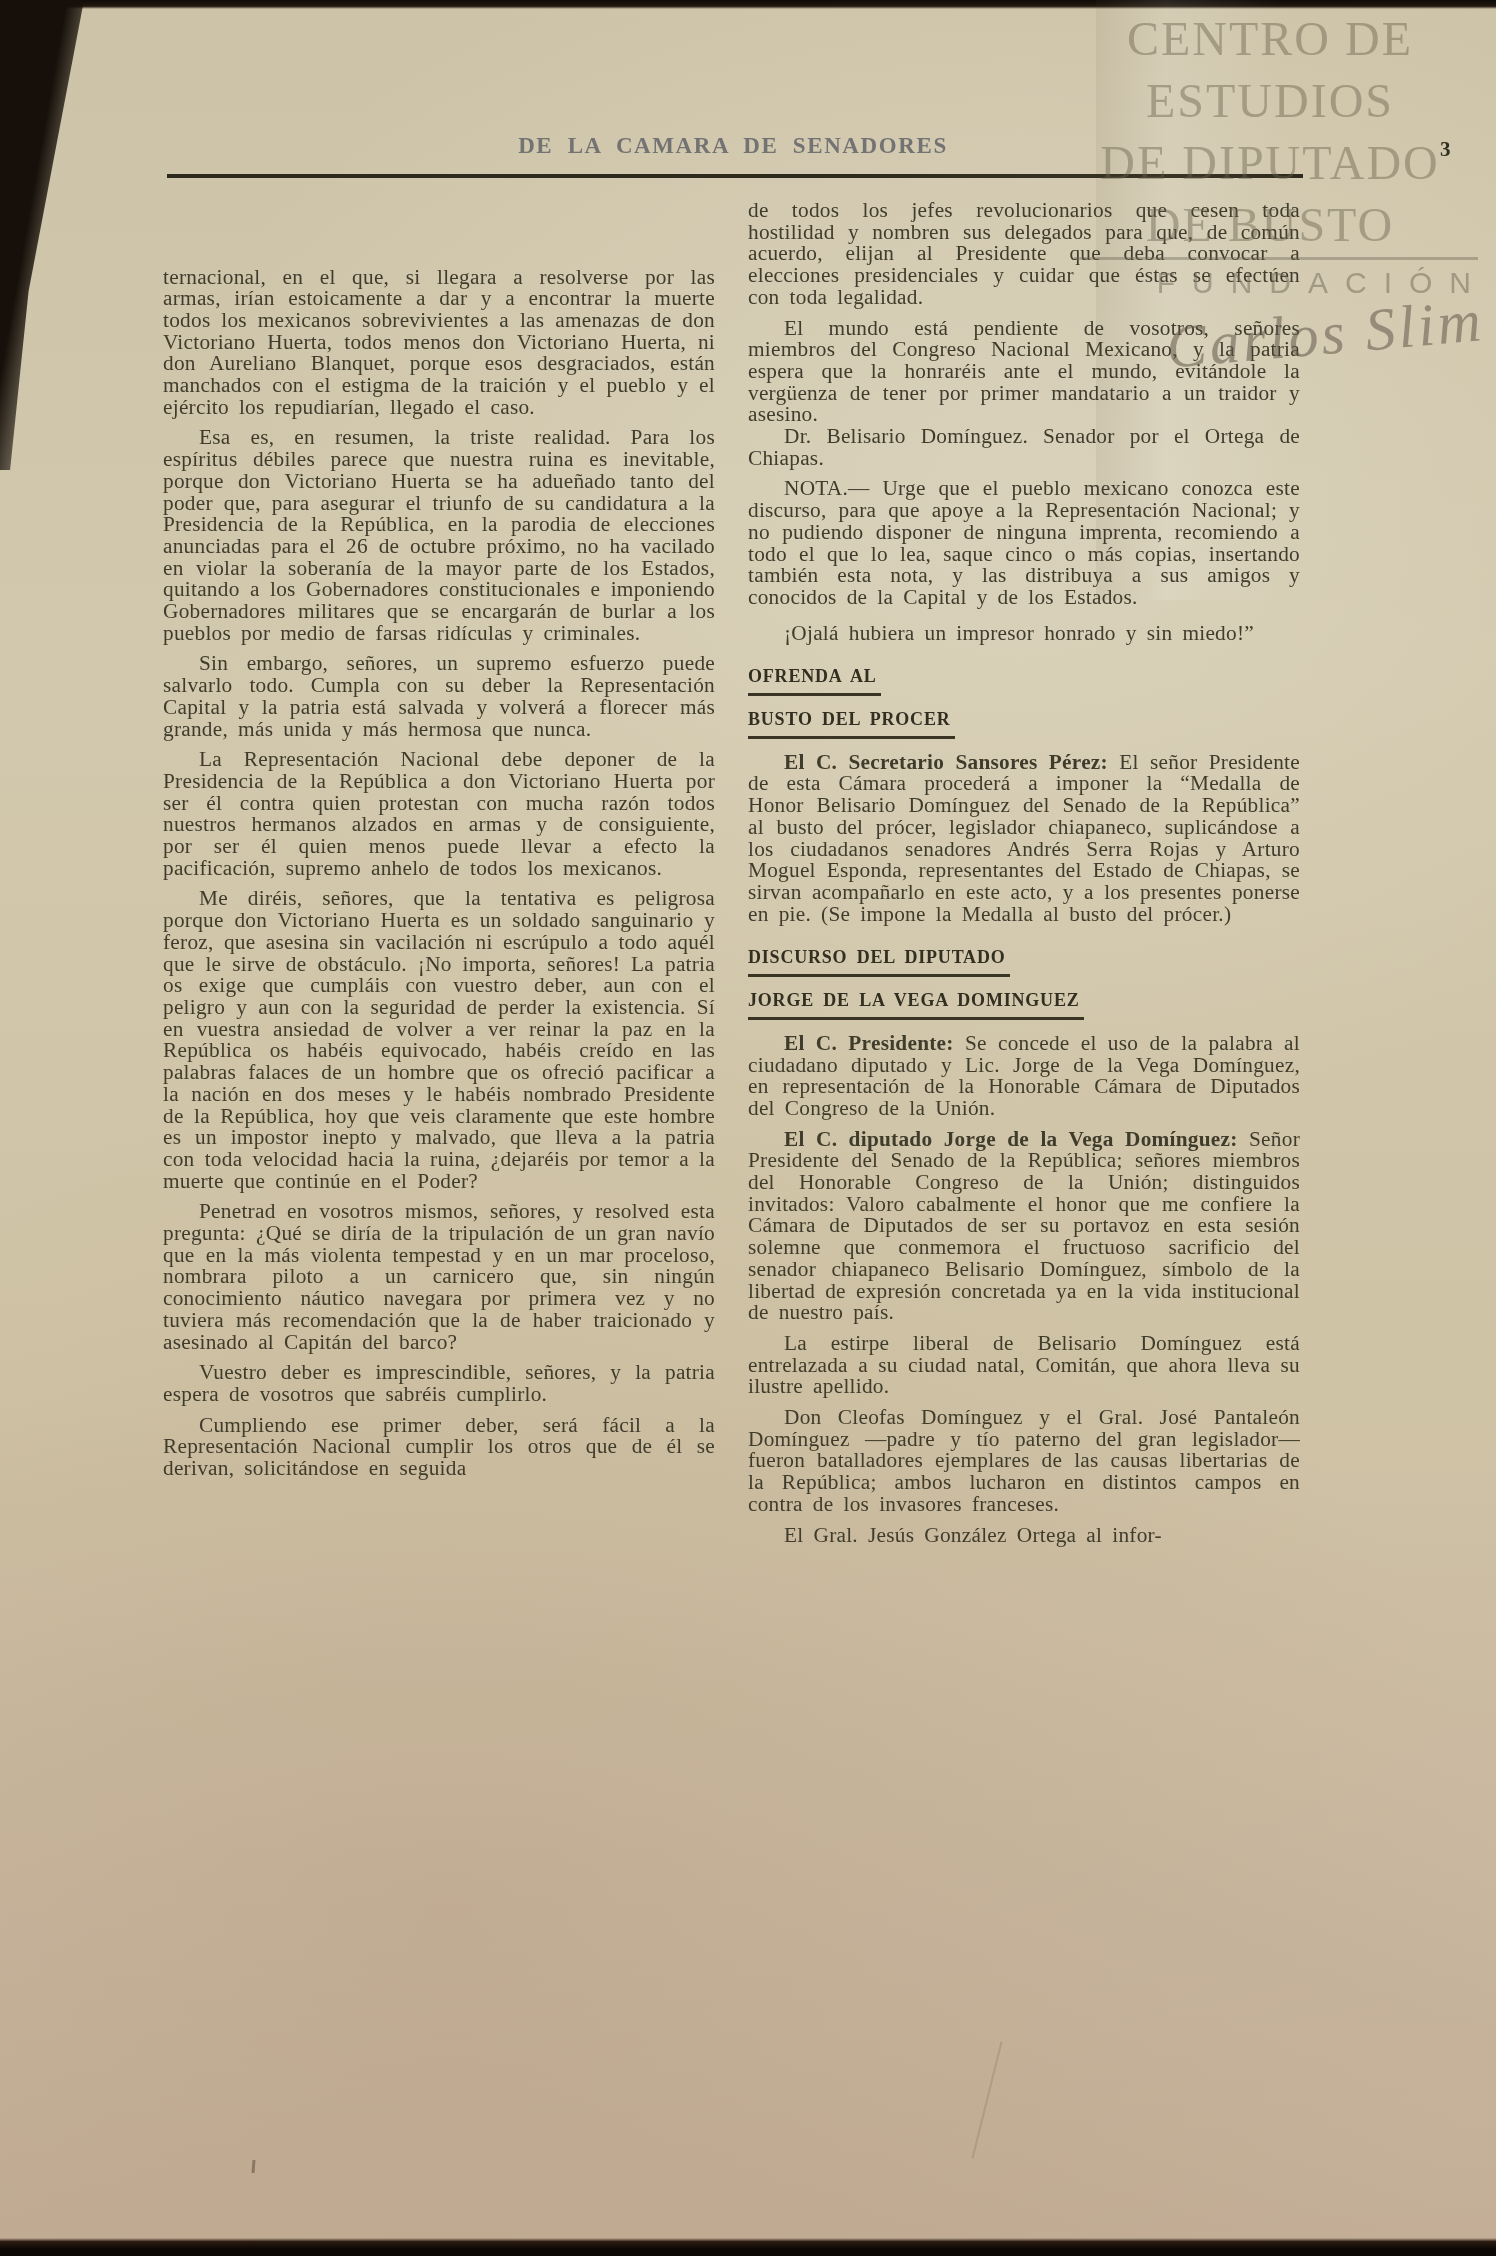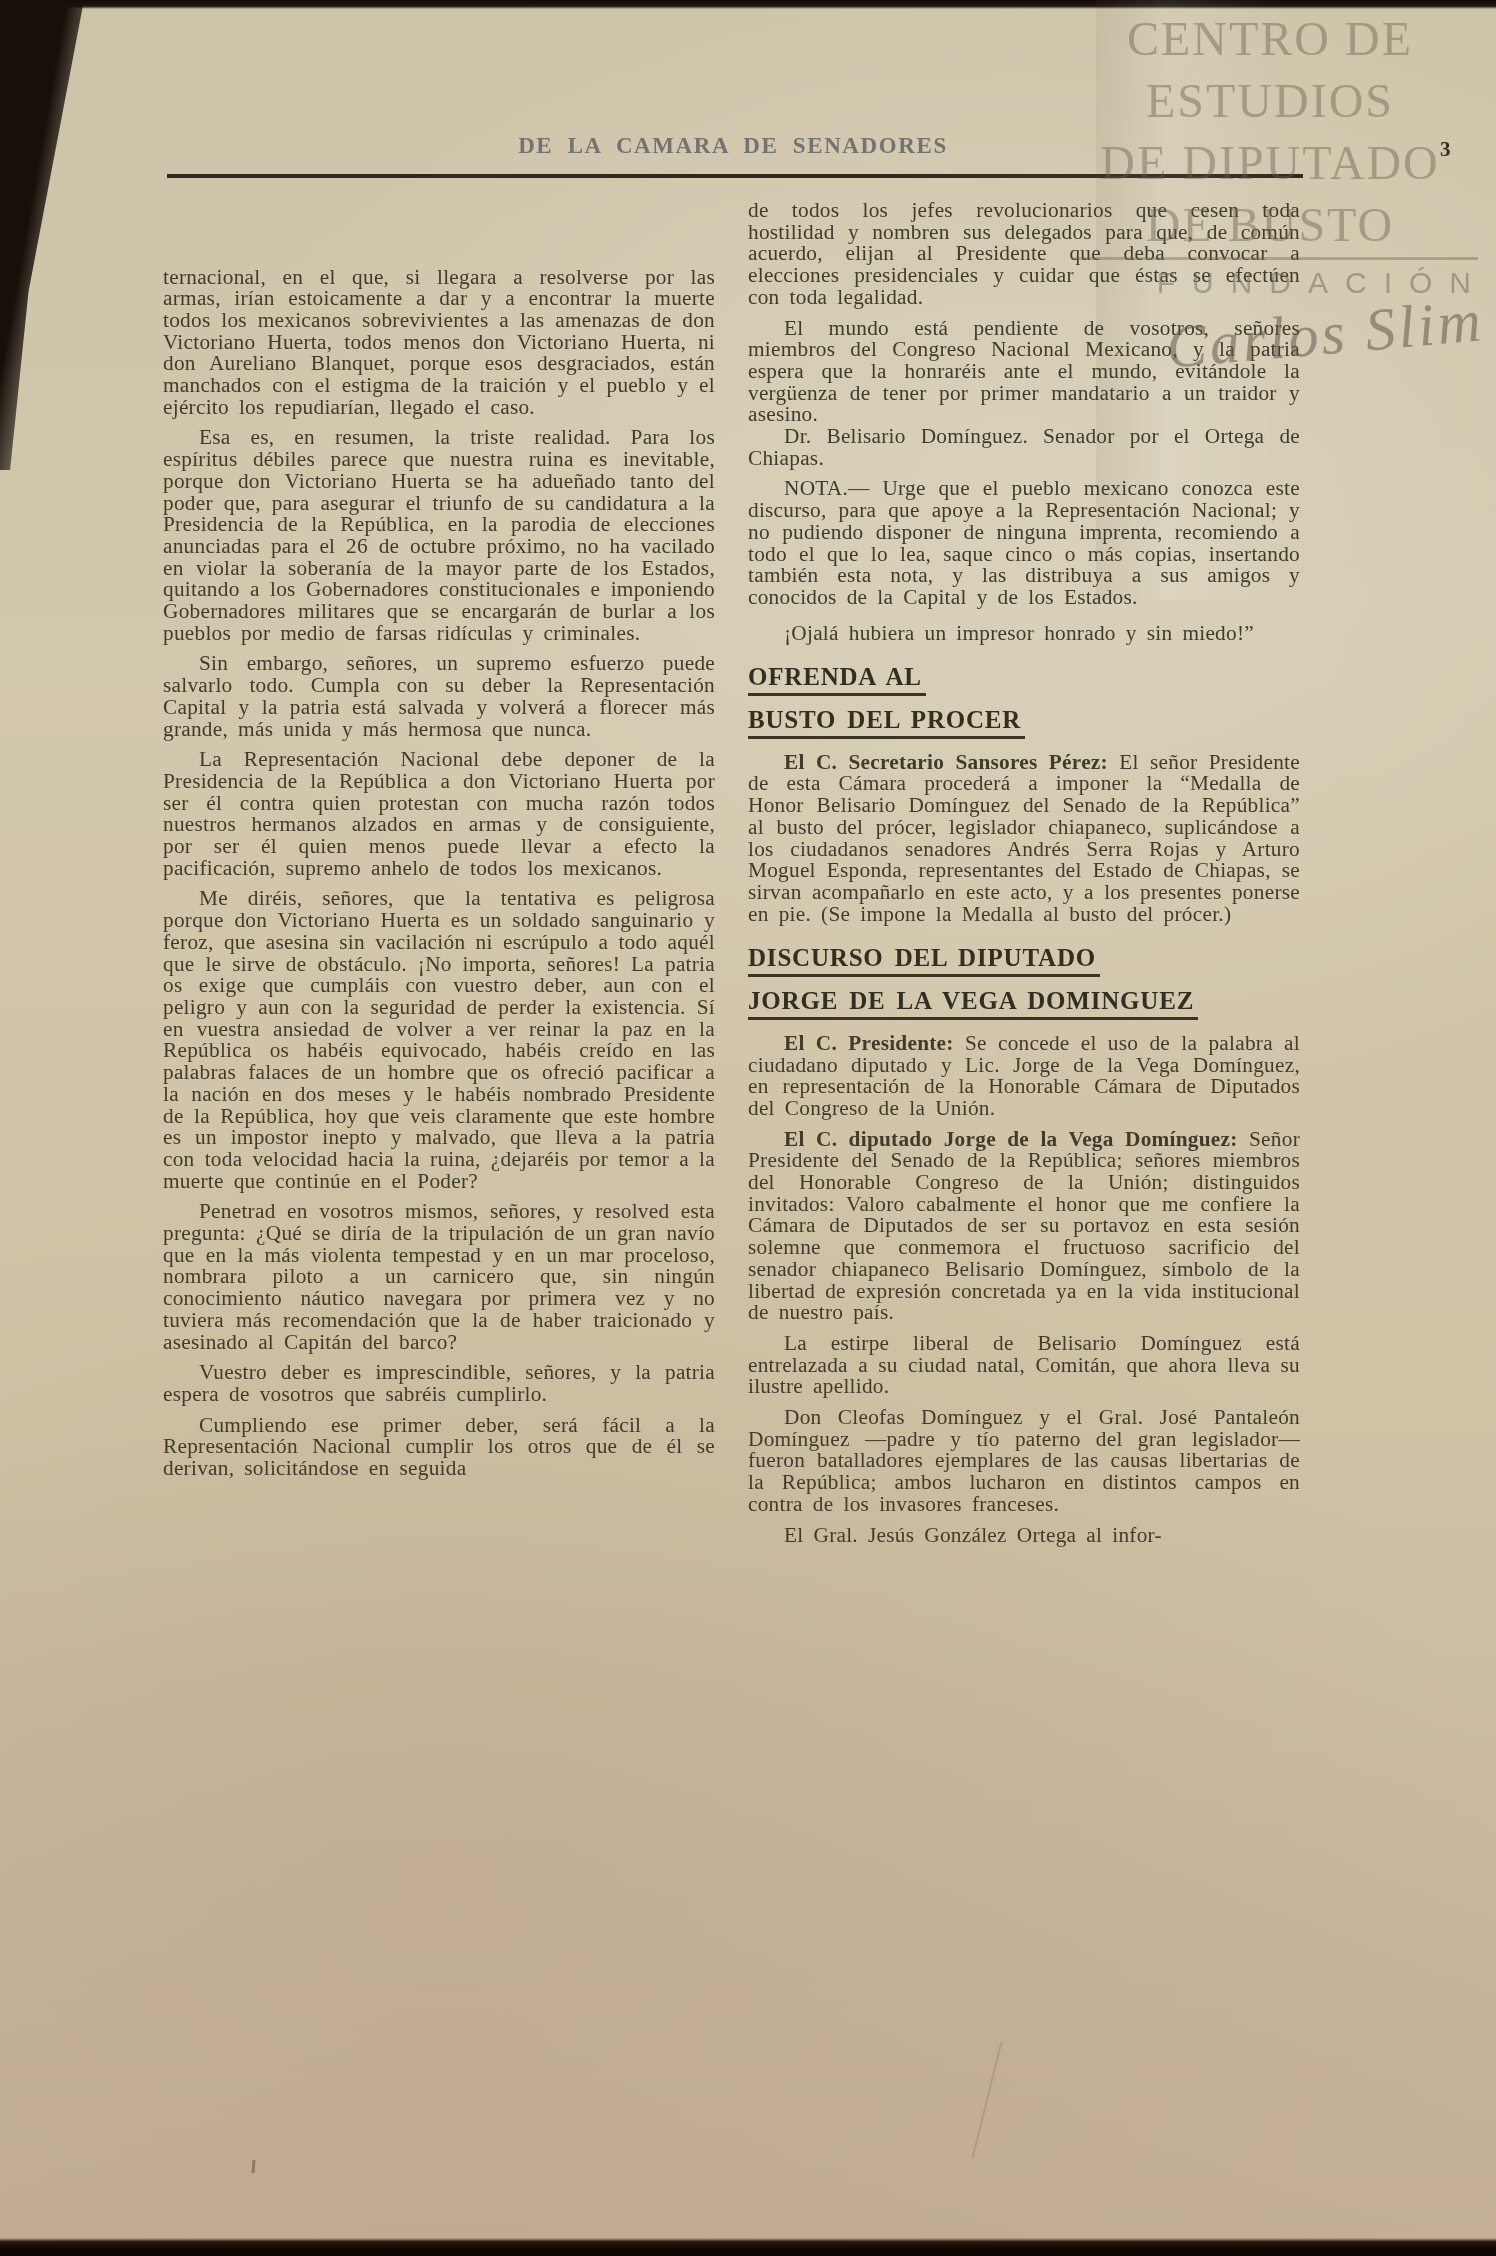--- a/index.html
+++ b/index.html
@@ -32,21 +32,21 @@
 
   
   .columns{position:absolute;left:163px;top:200px;width:1140px;display:flex;align-items:center;}
   .col{width:552px;font-size:21.3px;line-height:21.7px;text-align:justify;word-spacing:.21em;letter-spacing:.012em;color:#403c2c;}
   .col p{margin:0 0 9px 0;text-indent:36px;}
   .col p.noindent{text-indent:0;}
   .col p.tight{margin-bottom:0;}
   .col p.gap{margin-top:14px;}
   .divider{width:3px;background:linear-gradient(180deg,#3a3525,#4a4330 50%,#3a3525);margin:0 14px 0 16px;}
 
-  .sec-heading{font-weight:bold;font-size:25px;letter-spacing:.8px;word-spacing:4px;color:#322e20;
+  .sec-heading{font-weight:bold;font-size:18px;letter-spacing:.8px;word-spacing:4px;color:#322e20;
     display:table;border-bottom:3.5px solid #3a3424;padding:0 4px 5px 0;margin:4px 0 13px 0;text-indent:0;}
   .sec-heading.first{margin-top:22px;}
   .col .lead{font-weight:bold;}
 
   
   .watermark{position:absolute;top:8px;right:16px;width:420px;text-align:center;pointer-events:none;z-index:5;}
   .wm-line{font-family:"Liberation Serif","DejaVu Serif",serif;font-size:48px;line-height:62px;letter-spacing:2px;color:rgba(104,95,76,.44);}
   .wm-rule{position:absolute;top:249px;right:2px;width:404px;height:2.5px;background:rgba(108,99,82,.40);}
   .wm-foundation{position:absolute;top:258px;right:-8px;white-space:nowrap;
     font-family:"Liberation Sans","DejaVu Sans",sans-serif;font-size:30px;letter-spacing:17px;color:rgba(112,104,88,.5);}

